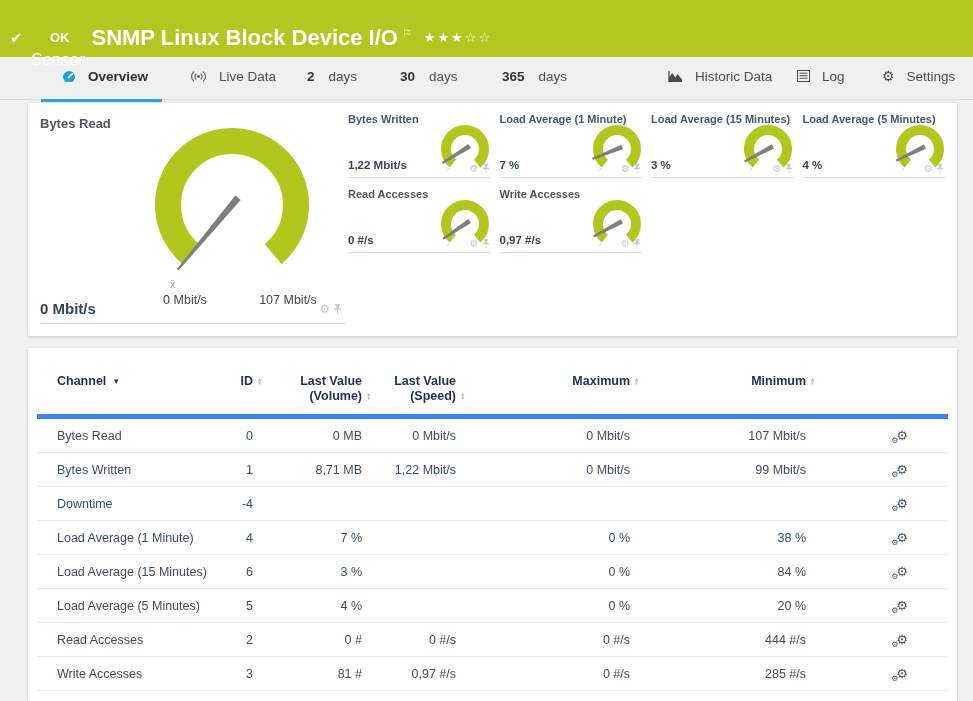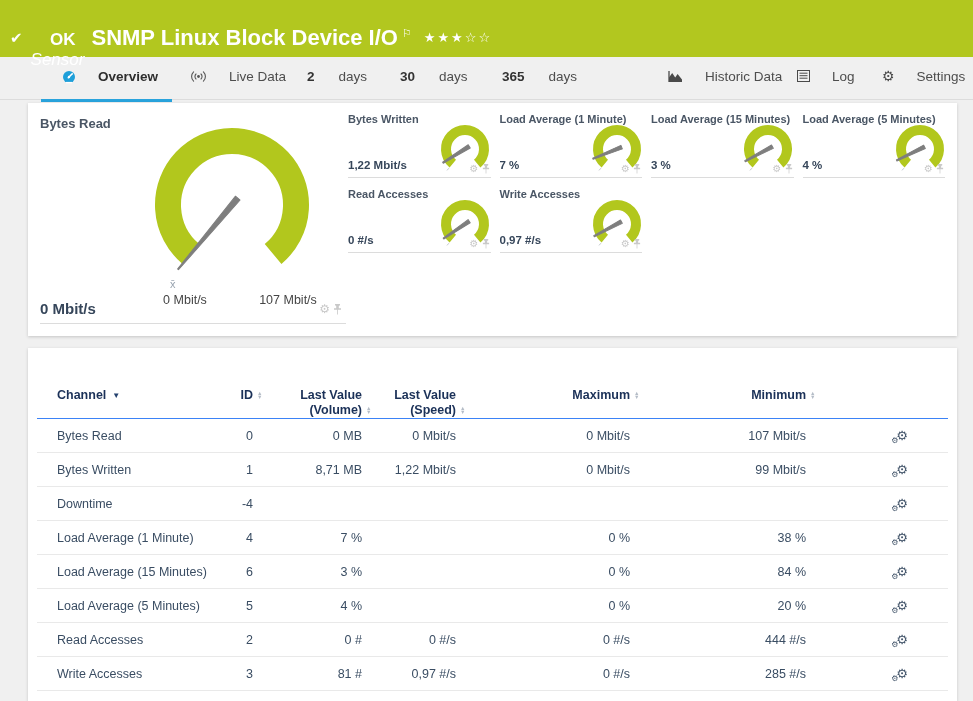--- a/index.html
+++ b/index.html
@@ -10,24 +10,24 @@
     -webkit-font-smoothing:antialiased;
   }
   
   .sensor-header{position:absolute;top:0;left:0;right:0;height:57px;background:#b2c71f;color:#fff;}
   .h-row{position:absolute;left:10px;top:6px;display:flex;align-items:center;}
   .h-check{font-size:15px;font-weight:bold;margin-right:8px;}
   .h-kind{font-style:italic;font-size:17px;margin-right:7px;margin-top:44px;}
   .h-title{font-size:22px;font-weight:bold;margin:0;}
   .h-flag{font-size:11px;margin-left:4px;position:relative;top:-5px;}
   .h-stars{margin-left:12px;font-size:13px;letter-spacing:2px;position:relative;top:-1px;}
-  .h-status{position:absolute;left:50px;top:30px;font-size:17px;font-weight:bold;text-align:center;}
+  .h-status{position:absolute;left:50px;top:30px;font-size:13px;font-weight:bold;text-align:center;}
   
   .tabbar{position:absolute;top:57px;left:0;right:0;height:42px;border-bottom:1px solid #dcdcdc;}
-  .tab{position:absolute;top:12px;height:30px;display:flex;align-items:flex-start;gap:22px;
+  .tab{position:absolute;top:12px;height:30px;display:flex;align-items:flex-start;gap:12px;
        font-size:13.5px;color:#4d4d4d;cursor:pointer;white-space:nowrap;}
   .tab .ticon{display:inline-flex;align-items:center;position:relative;top:1px;}
   .tab .num{font-weight:bold;color:#333;margin-right:2px;}
   .tab.active{color:#2e2e2e;font-weight:bold;}
   .tab.active::after{content:"";position:absolute;left:-21px;right:-14px;bottom:-3px;height:3px;background:#29a3dc;}
   .gear-glyph{font-size:14px;color:#4a4a4a;line-height:13px;}
   
   .card{position:absolute;left:28px;width:929px;background:#fff;box-shadow:0 1px 3px rgba(0,0,0,.18);}
   #gauges-card{top:103px;height:233px;}
   #table-card{top:348px;height:353px;}
@@ -47,21 +47,21 @@
   
   .tiles-grid{position:absolute;left:320px;top:7px;width:597px;display:grid;
               grid-template-columns:repeat(4,1fr);grid-auto-rows:68px;column-gap:9px;row-gap:7px;}
   .s-tile{position:relative;border-bottom:1px solid #dcdcdc;}
   .s-tile .g-title{position:absolute;left:0;top:3px;font-size:11px;font-weight:bold;color:#4a5665;white-space:nowrap;}
   .s-tile .g-svg{position:absolute;left:90px;top:12px;}
   .s-tile .g-value{position:absolute;left:0;bottom:6px;font-size:11.5px;font-weight:bold;color:#36465a;}
   .s-tile .tile-icons{right:1px;bottom:3px;font-size:10px;}
   
   .tgrid{display:grid;grid-template-columns:173px 23px 109px 94px 174px 176px 1fr;padding-left:20px;}
-  .thead{margin:40px 9px 0;padding-bottom:0;border-bottom:1px solid #3b82f6;
+  .thead{margin:26px 9px 0;padding-bottom:10px;border-bottom:5px solid #3b82f6;
          font-size:12.5px;font-weight:bold;color:#1b3158;}
   .thead .h{text-align:right;line-height:15px;cursor:pointer;}
   .thead .h.first{text-align:left;}
   .sortdesc{display:inline-block;margin-left:6px;font-size:8px;color:#24406e;position:relative;top:-1px;}
   .sd{display:inline-block;width:0;overflow:visible;vertical-align:baseline;}
   .sd b{display:block;font-size:5.5px;line-height:4.5px;color:#b4bcc7;font-weight:normal;margin-left:4px;}
   .tbody{margin:0 9px;}
   .trow{height:33px;align-items:center;border-bottom:1px solid #e9e9e9;
         font-size:12.5px;color:#3a4d63;}
   .trow .c{text-align:right;white-space:nowrap;}

